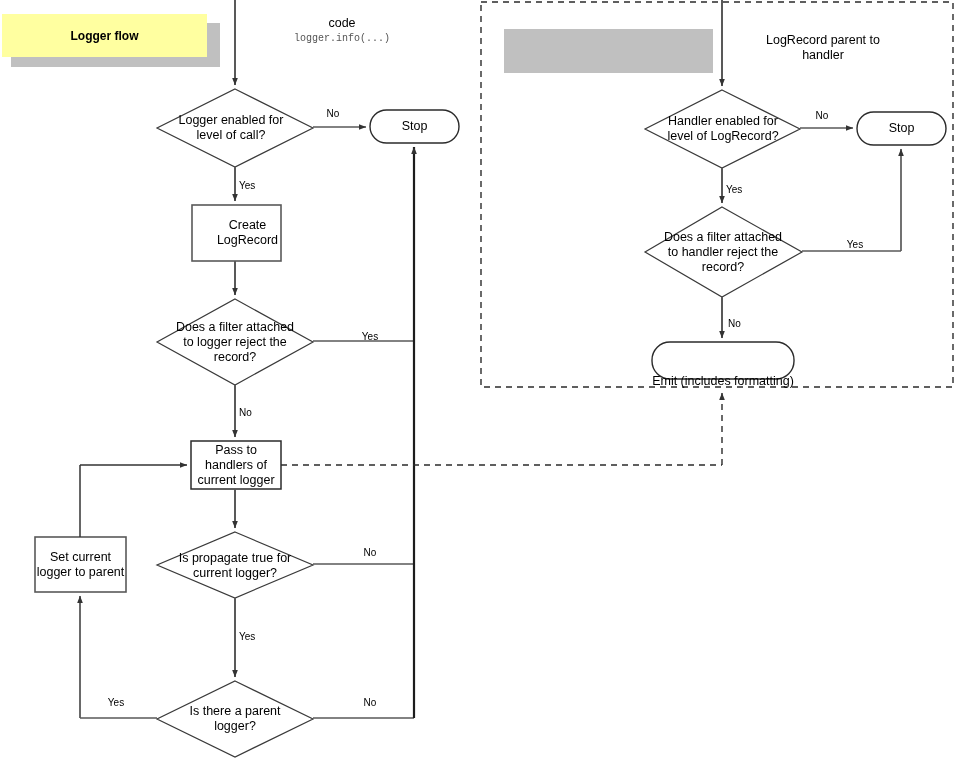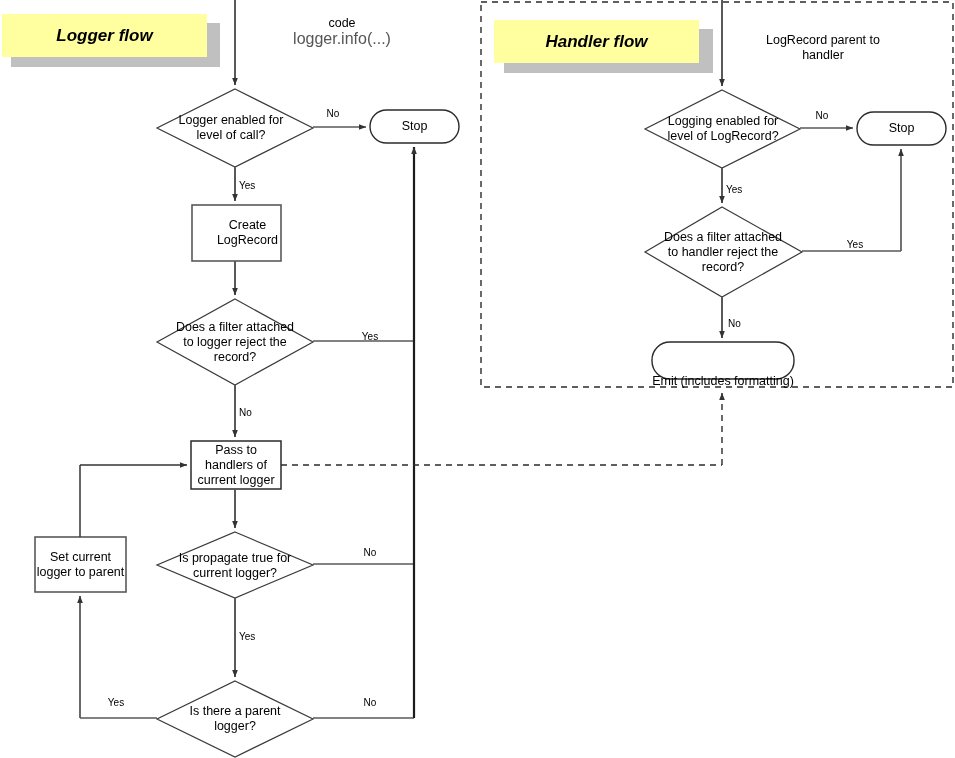--- a/index.html
+++ b/index.html
@@ -46,32 +46,31 @@
     line-height: 15px;
     white-space: pre-line;
     text-align: center;
   }
   .banner {
     position: absolute;
     display: flex;
     align-items: center;
     justify-content: center;
     font-family: "Liberation Sans", sans-serif;
-    font-size: 17px;
+    font-size: 12px;
     font-weight: bold;
     color: #000000;
-    font-style: italic;
   }
   .banner-shadow {
     position: absolute;
     background: #c0c0c0;
   }
   .mono {
-    font-family: Liberation Sans, sans-serif;
-    font-size: 16px;
+    font-family: Liberation Mono, monospace;
+    font-size: 10px;
   }
   .cap {
     position: absolute;
     font-family: "Liberation Sans", sans-serif;
     font-size: 12.5px;
     line-height: 15px;
     text-align: center;
     color: #000000;
   }
 </style>
@@ -158,23 +157,20 @@
     <line x1="281" y1="465" x2="722" y2="465" stroke="#2b2b2b" stroke-width="1.4" stroke-dasharray="6,5"></line>
     <line x1="722" y1="465" x2="722" y2="393" stroke="#2b2b2b" stroke-width="1.4" stroke-dasharray="6,5" marker-end="url(#arrowdash)"></line>
   </svg>
 
   <div class="banner-shadow" style="left:11px; top:23px; width:209px; height:44px;"></div>
   <div class="banner" style="left:2px; top:14px; width:205px; height:43px; background:#ffffa0;">
     <span>Logger flow</span>
   </div>
 
   <div class="banner-shadow" style="left:504px; top:29px; width:209px; height:44px;"></div>
-  <div class="banner" style="left:494px; top:20px; width:205px; height:43px; background:#ffffa0;">
-    <span>Handler flow</span>
-  </div>
 
   <div class="cap" style="left:242px; top:16px; width:200px;">
     <div>code</div>
     <div class="mono" style="color:#555;">logger.info(...)</div>
   </div>
 
   <div class="cap" style="left:728px; top:33px; width:190px;">
     <div>LogRecord parent to</div>
     <div>handler</div>
   </div>
@@ -213,21 +209,21 @@
   <div class="edge-label" style="left:239px; top:405px; width:30px; text-align:left;">No</div>
 
   <div class="edge-label" style="left:355px; top:545px; width:30px;">No</div>
 
   <div class="edge-label" style="left:239px; top:629px; width:30px; text-align:left;">Yes</div>
 
   <div class="edge-label" style="left:101px; top:695px; width:30px;">Yes</div>
 
   <div class="edge-label" style="left:355px; top:695px; width:30px;">No</div>
 
-  <div class="node-text" style="left:640px; top:105px; width:166px; height:48px;">Logging enabled for
+  <div class="node-text" style="left:640px; top:105px; width:166px; height:48px;">Handler enabled for
 level of LogRecord?</div>
 
   <div class="node-text" style="left:857px; top:112px; width:89px; height:33px;">Stop</div>
 
   <div class="node-text" style="left:638px; top:228px; width:170px; height:48px;">Does a filter attached
 to handler reject the
 record?</div>
 
   <div class="node-text" style="left:652px; top:342px; width:142px; height:37px;margin-top:21px;">Emit (includes formatting)</div>
 

